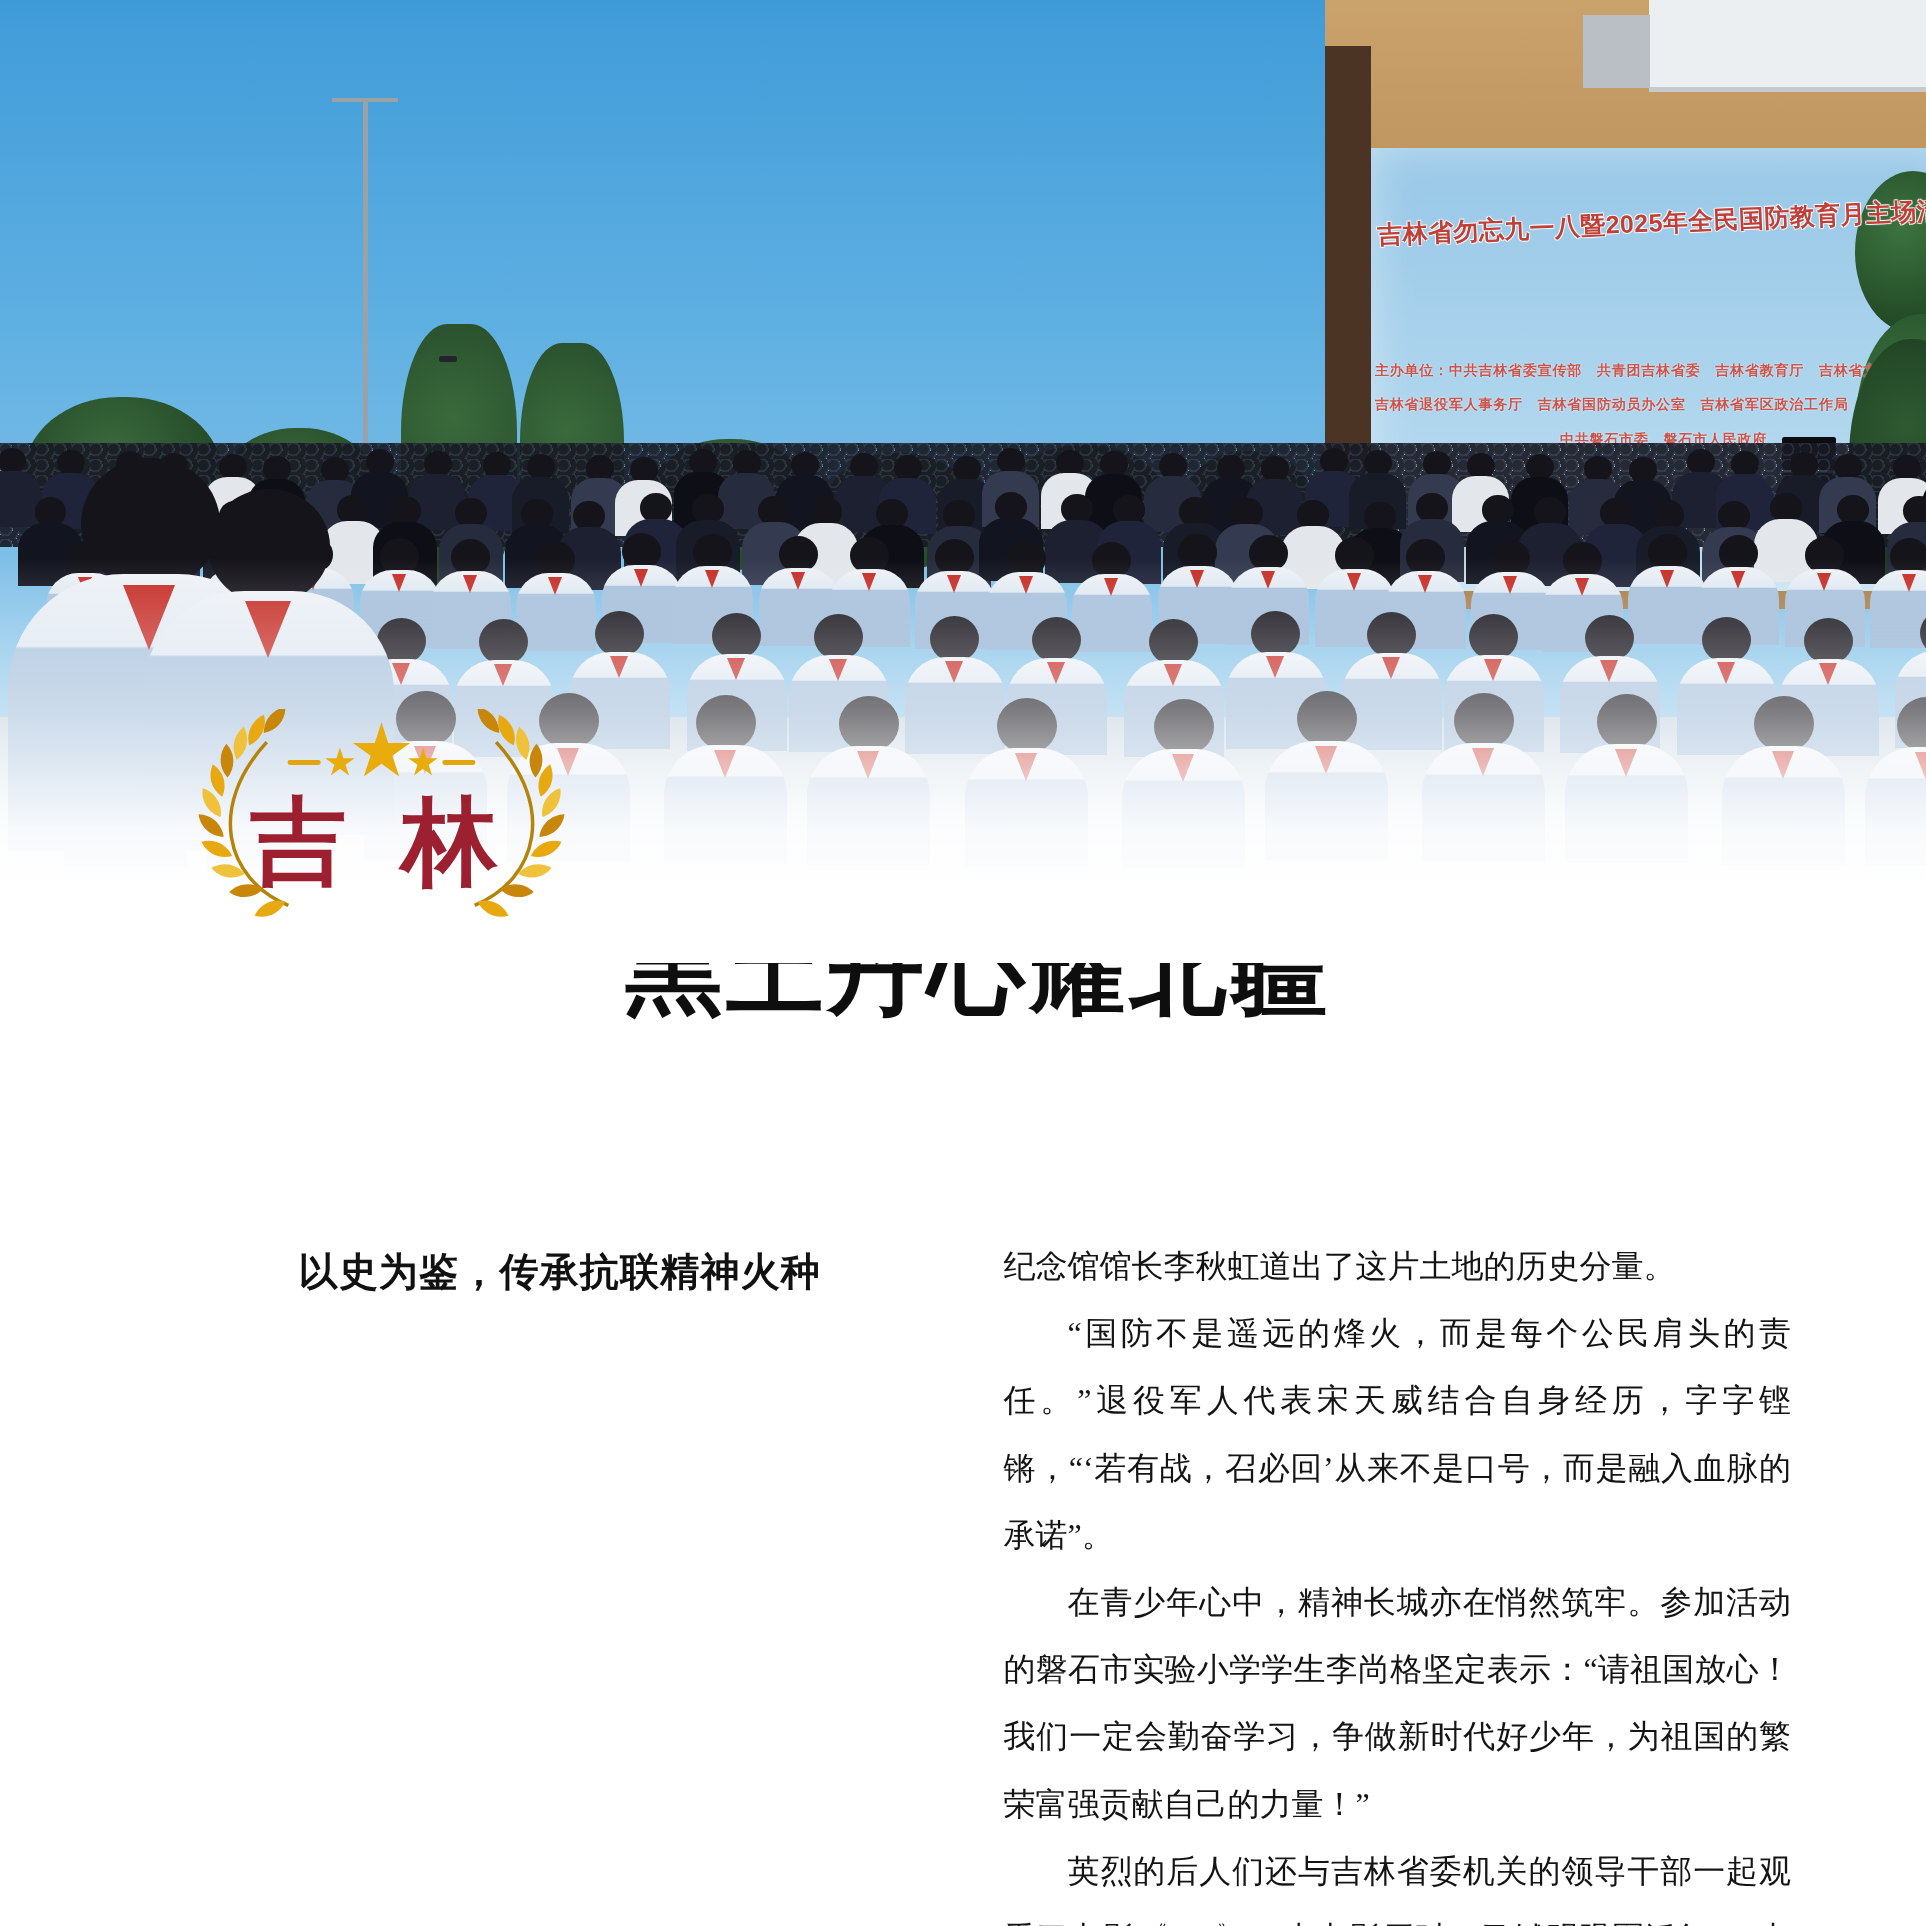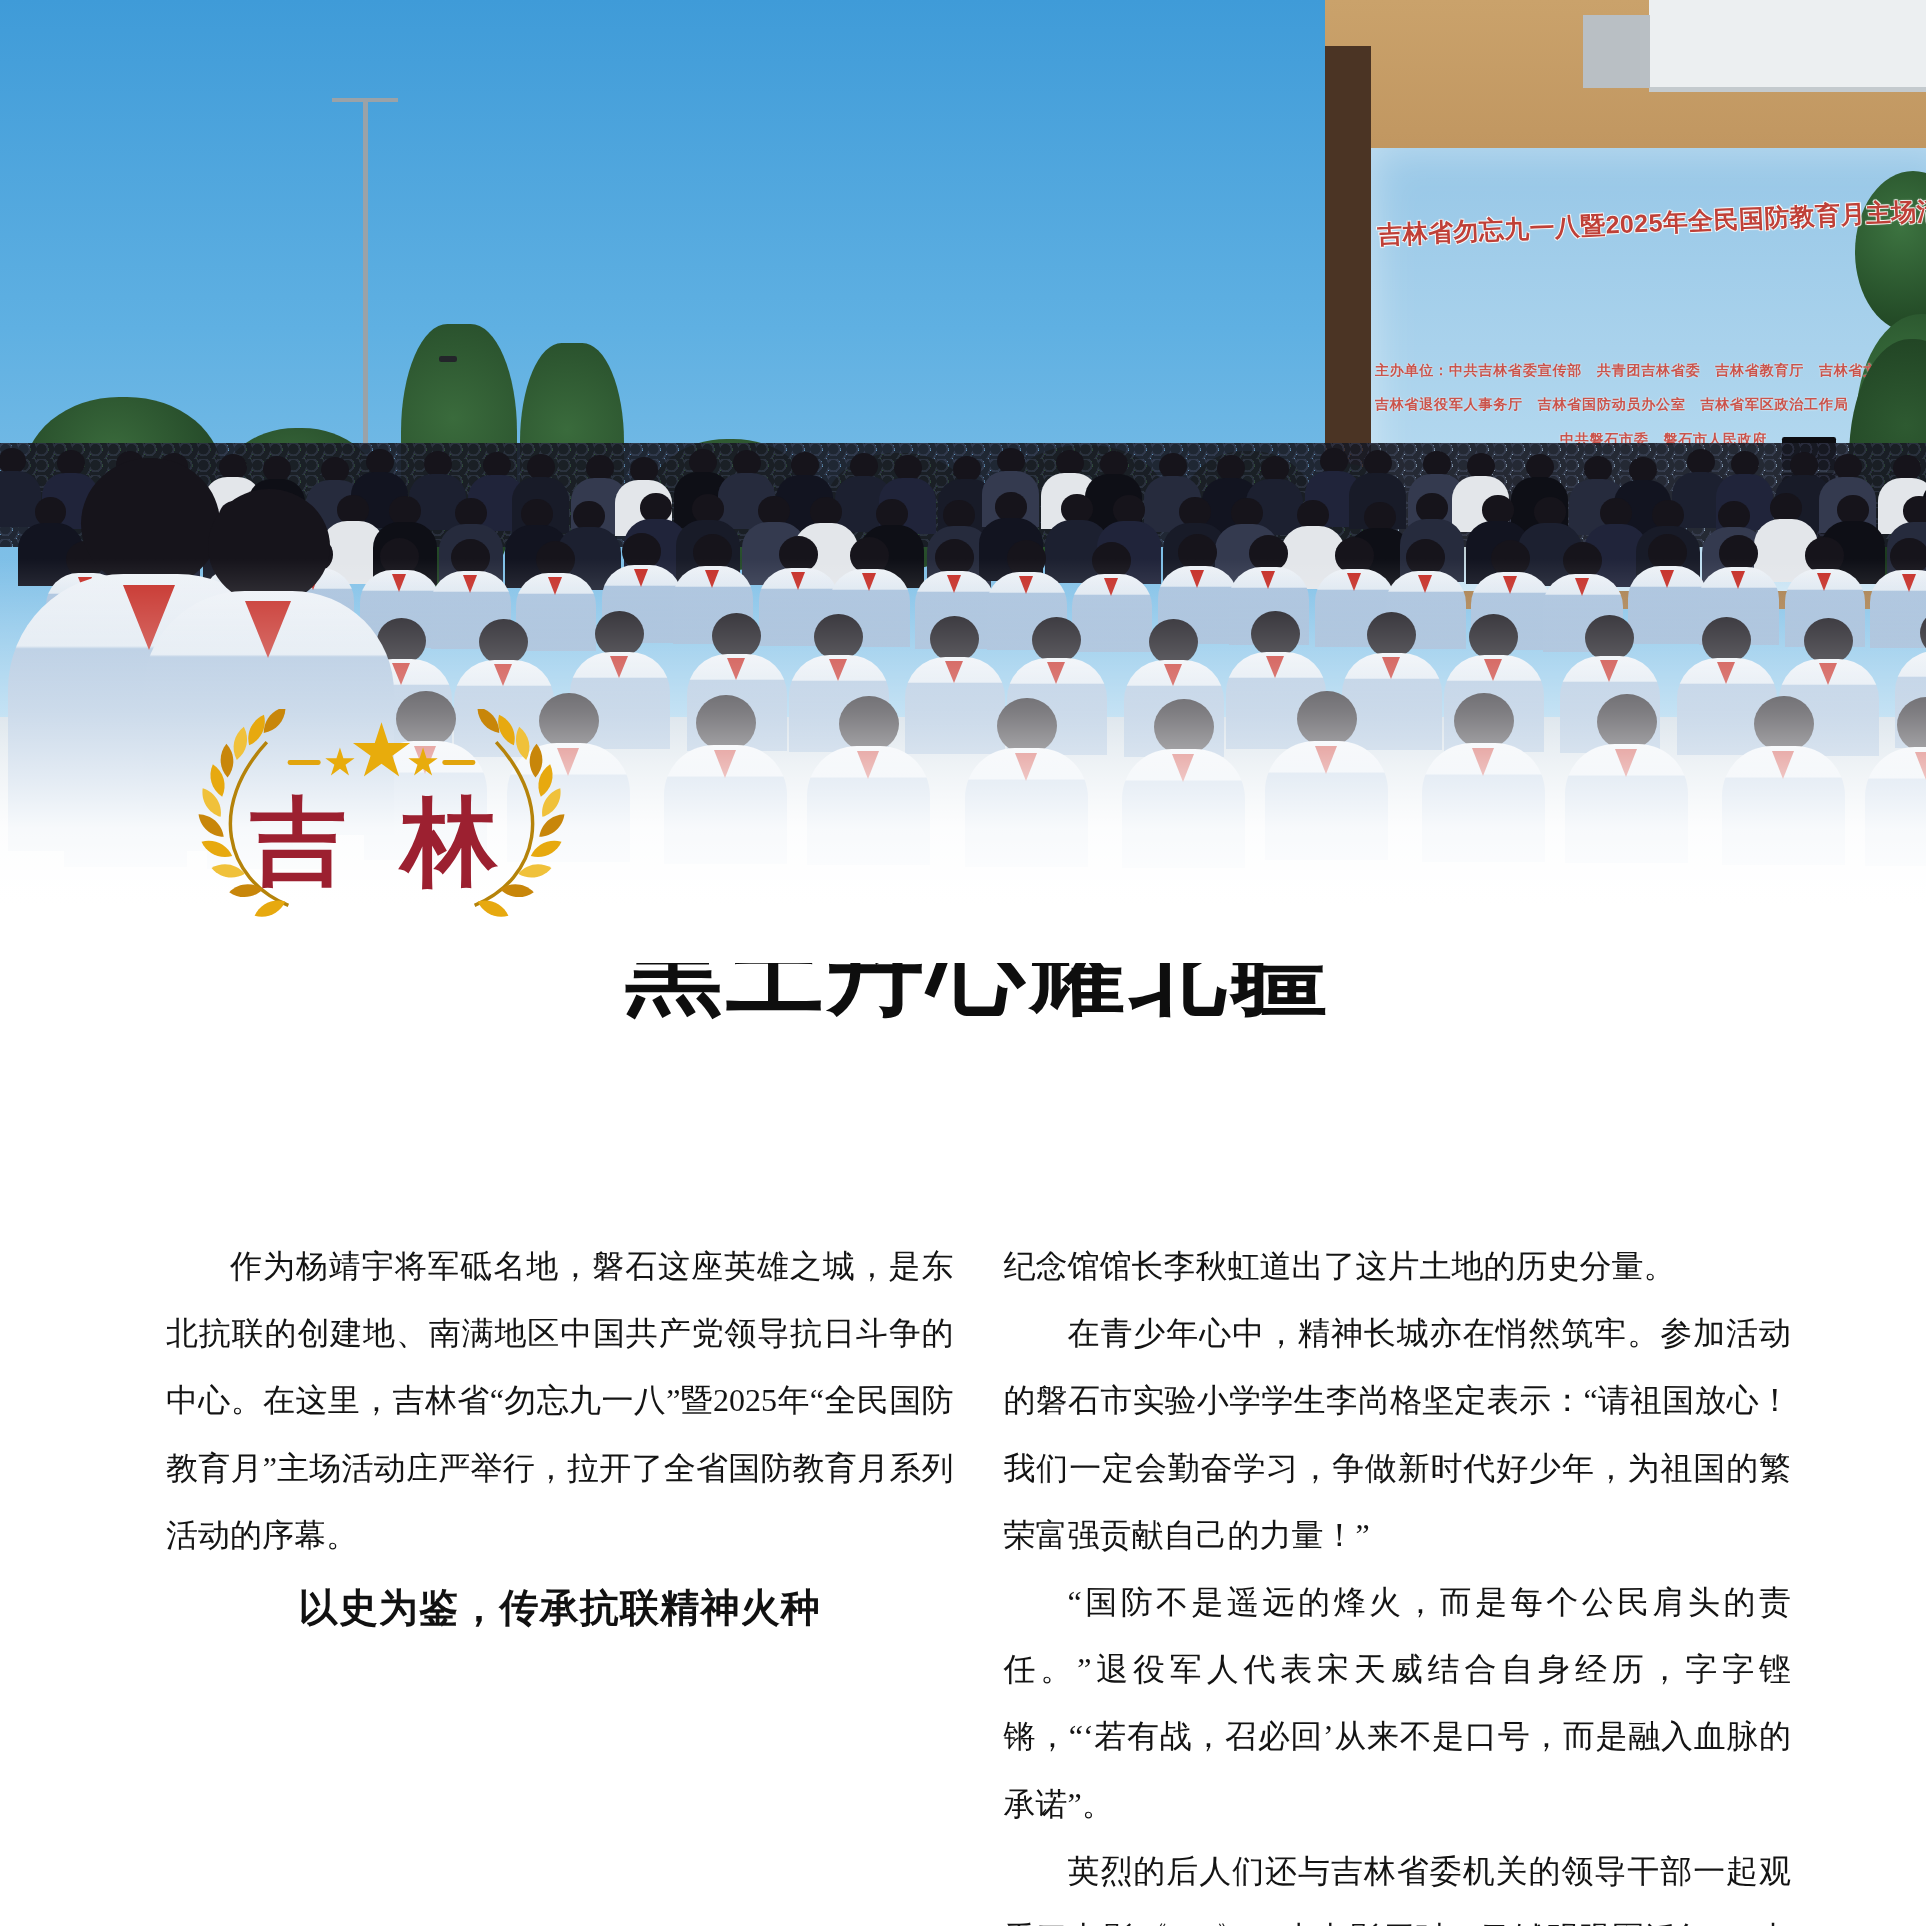--- a/index.html
+++ b/index.html
@@ -734,27 +734,26 @@
       <use href="#star" transform="translate(668,140) scale(40)" fill="#e8ac0c"></use>
     </g>
     <text x="560" y="430" text-anchor="middle" font-size="250" font-weight="bold" letter-spacing="40" font-family="'Liberation Serif','DejaVu Serif',serif" fill="#9c2030">吉 林</text>
   </svg>
 
   <h1 class="title">黑土丹心耀北疆</h1>
 
 
   <div class="columns">
     <div class="col">
-      <p>作为杨靖宇将军砥名地，磐石这座英雄之城，是东北抗联的创建地、南满地区中国共产党领导抗日斗争的中心。在这里，吉林省“勿忘九一八”暨2025年“全民国防教育月”主场活动庄严举行，拉开了全省国防教育月系列活动的序幕。</p>
       <div class="sub-heading">以史为鉴，传承抗联精神火种</div>
 
     </div>
     <div class="col">
       <p class="no-indent">纪念馆馆长李秋虹道出了这片土地的历史分量。</p>
+      <p>“国防不是遥远的烽火，而是每个公民肩头的责任。”退役军人代表宋天威结合自身经历，字字铿锵，“‘若有战，召必回’从来不是口号，而是融入血脉的承诺”。</p>
       <p>在青少年心中，精神长城亦在悄然筑牢。参加活动的磐石市实验小学学生李尚格坚定表示：“请祖国放心！我们一定会勤奋学习，争做新时代好少年，为祖国的繁荣富强贡献自己的力量！”</p>
-      <p>“国防不是遥远的烽火，而是每个公民肩头的责任。”退役军人代表宋天威结合自身经历，字字铿锵，“‘若有战，召必回’从来不是口号，而是融入血脉的承诺”。</p>
       <p>英烈的后人们还与吉林省委机关的领导干部一起观看了电影《731》。走出影厅时，马铖明眼圈泛红：“电影让我无数次流泪。日本军国主义所犯下的罪行和中国人民所作出的牺牲绝不是冷冰冰的数字，而是血淋淋的现实。”</p>
 
     </div>
   </div>
 
 </div>
 
 
 </body></html>

